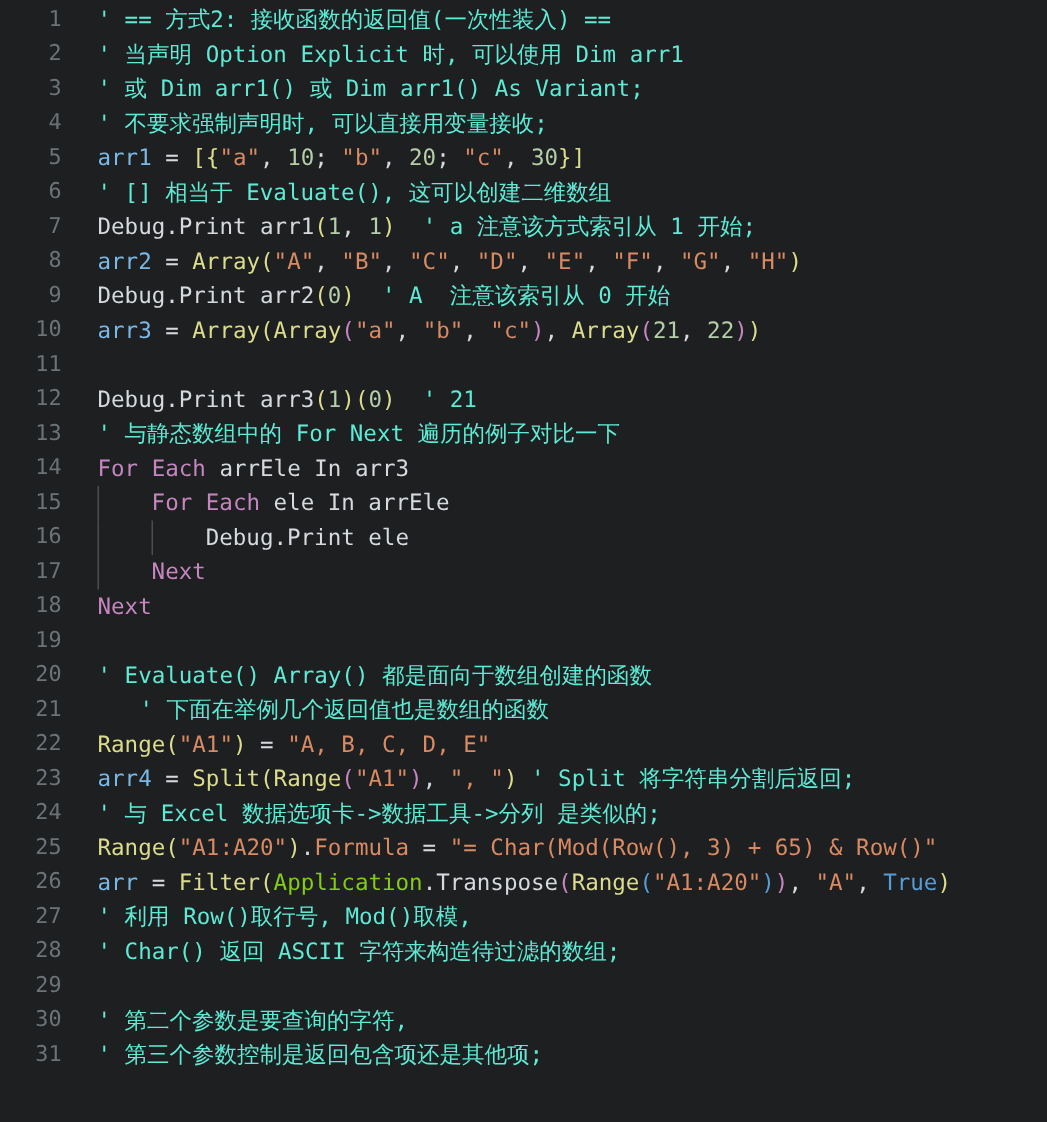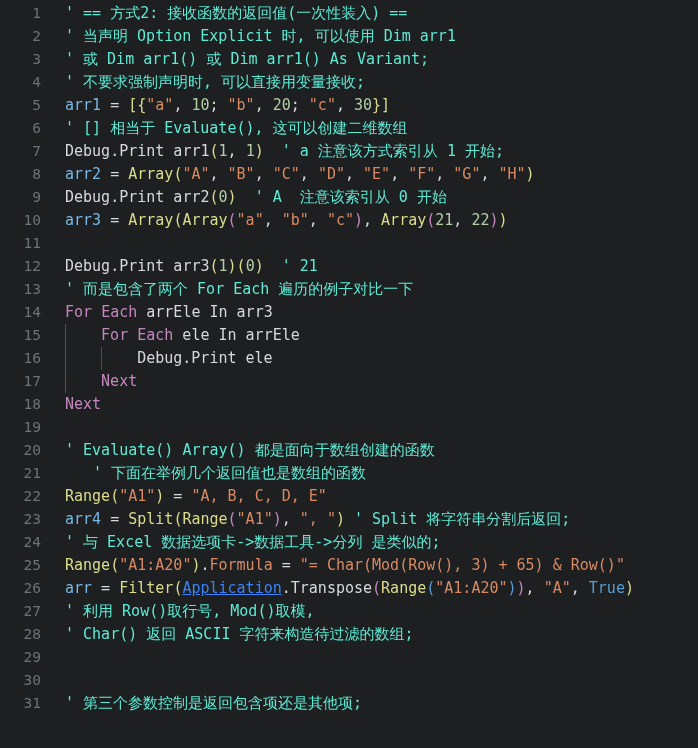--- a/index.html
+++ b/index.html
@@ -57,51 +57,51 @@
     background: #4a4f54;
   }
   
   .c-comment  { color: #5eead4; }
   .c-var      { color: #7ab8e6; }
   .c-plain    { color: #d6d9dd; }
   .c-func     { color: #dcdc8d; }
   .c-string   { color: #d98a63; }
   .c-number   { color: #b4cea8; }
   .c-kw       { color: #c586c0; }
-  .c-type     { color: #3b82f6; text-decoration: underline; }
+  .c-type     { color: #84cc16; }
   .c-bool     { color: #569cd6; }
 </style>
 </head>
 <body>
 
 <div id="editor">
     <div class="code-line"><span class="gutter">1</span><span class="line-content" style="left: 65px;"><span class="c-comment">' == 方式2: 接收函数的返回值(一次性装入) ==</span></span></div>
     <div class="code-line"><span class="gutter">2</span><span class="line-content" style="left: 65px;"><span class="c-comment">' 当声明 Option Explicit 时, 可以使用 Dim arr1</span></span></div>
     <div class="code-line"><span class="gutter">3</span><span class="line-content" style="left: 65px;"><span class="c-comment">' 或 Dim arr1() 或 Dim arr1() As Variant;</span></span></div>
     <div class="code-line"><span class="gutter">4</span><span class="line-content" style="left: 65px; text-align: right;"><span class="c-comment">' 不要求强制声明时, 可以直接用变量接收;</span></span></div>
     <div class="code-line"><span class="gutter">5</span><span class="line-content" style="left: 65px;"><span class="c-var">arr1</span><span class="c-plain"> = </span><span class="c-func">[{</span><span class="c-string">"a"</span><span class="c-plain">, </span><span class="c-number">10</span><span class="c-plain">; </span><span class="c-string">"b"</span><span class="c-plain">, </span><span class="c-number">20</span><span class="c-plain">; </span><span class="c-string">"c"</span><span class="c-plain">, </span><span class="c-number">30</span><span class="c-func">}]</span></span></div>
     <div class="code-line"><span class="gutter">6</span><span class="line-content" style="left: 65px;"><span class="c-comment">' [] 相当于 Evaluate(), 这可以创建二维数组</span></span></div>
     <div class="code-line"><span class="gutter">7</span><span class="line-content" style="left: 65px;"><span class="c-plain">Debug</span><span class="c-plain">.</span><span class="c-plain">Print</span><span class="c-plain"> arr1</span><span class="c-func">(</span><span class="c-number">1</span><span class="c-plain">, </span><span class="c-number">1</span><span class="c-func">)</span><span class="c-plain">  </span><span class="c-comment">' a 注意该方式索引从 1 开始;</span></span></div>
     <div class="code-line"><span class="gutter">8</span><span class="line-content" style="left: 65px;"><span class="c-var">arr2</span><span class="c-plain"> = </span><span class="c-func">Array</span><span class="c-func">(</span><span class="c-string">"A"</span><span class="c-plain">, </span><span class="c-string">"B"</span><span class="c-plain">, </span><span class="c-string">"C"</span><span class="c-plain">, </span><span class="c-string">"D"</span><span class="c-plain">, </span><span class="c-string">"E"</span><span class="c-plain">, </span><span class="c-string">"F"</span><span class="c-plain">, </span><span class="c-string">"G"</span><span class="c-plain">, </span><span class="c-string">"H"</span><span class="c-func">)</span></span></div>
     <div class="code-line"><span class="gutter">9</span><span class="line-content" style="left: 65px;"><span class="c-plain">Debug.Print arr2</span><span class="c-func">(</span><span class="c-number">0</span><span class="c-func">)</span><span class="c-plain">  </span><span class="c-comment">' A  注意该索引从 0 开始</span></span></div>
     <div class="code-line"><span class="gutter">10</span><span class="line-content" style="left: 65px;"><span class="c-var">arr3</span><span class="c-plain"> = </span><span class="c-func">Array</span><span class="c-func">(</span><span class="c-func">Array</span><span class="c-kw">(</span><span class="c-string">"a"</span><span class="c-plain">, </span><span class="c-string">"b"</span><span class="c-plain">, </span><span class="c-string">"c"</span><span class="c-kw">)</span><span class="c-plain">, </span><span class="c-func">Array</span><span class="c-kw">(</span><span class="c-number">21</span><span class="c-plain">, </span><span class="c-number">22</span><span class="c-kw">)</span><span class="c-func">)</span></span></div>
     <div class="code-line"><span class="gutter">11</span></div>
     <div class="code-line"><span class="gutter">12</span><span class="line-content" style="left: 65px;"><span class="c-plain">Debug.Print arr3</span><span class="c-func">(</span><span class="c-number">1</span><span class="c-func">)</span><span class="c-func">(</span><span class="c-number">0</span><span class="c-func">)</span><span class="c-plain">  </span><span class="c-comment">' 21</span></span></div>
-    <div class="code-line"><span class="gutter">13</span><span class="line-content" style="left: 65px;"><span class="c-comment">' 而是包含了两个 For Each 遍历的例子对比一下</span></span></div>
+    <div class="code-line"><span class="gutter">13</span><span class="line-content" style="left: 65px;"><span class="c-comment">' 与静态数组中的 For Next 遍历的例子对比一下</span></span></div>
     <div class="code-line"><span class="gutter">14</span><span class="line-content" style="left: 65px;"><span class="c-kw">For</span><span class="c-plain"> </span><span class="c-kw">Each</span><span class="c-plain"> arrEle </span><span class="c-plain">In</span><span class="c-plain"> arr3</span></span></div>
     <div class="code-line"><span class="gutter">15</span><span class="guide" style="left: 65px;"></span><span class="line-content" style="left: 101.08px;"><span class="c-kw">For</span><span class="c-plain"> </span><span class="c-kw">Each</span><span class="c-plain"> ele </span><span class="c-plain">In</span><span class="c-plain"> arrEle</span></span></div>
     <div class="code-line"><span class="gutter">16</span><span class="guide" style="left: 65px;"></span><span class="guide" style="left: 101.08px;"></span><span class="line-content" style="left: 137.16px;"><span class="c-plain">Debug.Print ele</span></span></div>
     <div class="code-line"><span class="gutter">17</span><span class="guide" style="left: 65px;"></span><span class="line-content" style="left: 101.08px;"><span class="c-kw">Next</span></span></div>
     <div class="code-line"><span class="gutter">18</span><span class="line-content" style="left: 65px;"><span class="c-kw">Next</span></span></div>
     <div class="code-line"><span class="gutter">19</span><span class="line-content" style="left: 65px;">&nbsp;</span></div>
     <div class="code-line"><span class="gutter">20</span><span class="line-content" style="left: 65px;"><span class="c-comment">' Evaluate() Array() 都是面向于数组创建的函数</span></span></div>
     <div class="code-line"><span class="gutter">21</span><span class="line-content" style="left: 65px; margin-left: 28px;"><span class="c-comment">' 下面在举例几个返回值也是数组的函数</span></span></div>
     <div class="code-line"><span class="gutter">22</span><span class="line-content" style="left: 65px;"><span class="c-func">Range</span><span class="c-func">(</span><span class="c-string">"A1"</span><span class="c-func">)</span><span class="c-plain"> = </span><span class="c-string">"A, B, C, D, E"</span></span></div>
     <div class="code-line"><span class="gutter">23</span><span class="line-content" style="left: 65px;"><span class="c-var">arr4</span><span class="c-plain"> = </span><span class="c-func">Split</span><span class="c-func">(</span><span class="c-func">Range</span><span class="c-kw">(</span><span class="c-string">"A1"</span><span class="c-kw">)</span><span class="c-plain">, </span><span class="c-string">", "</span><span class="c-func">)</span><span class="c-plain"> </span><span class="c-comment">' Split 将字符串分割后返回;</span></span></div>
     <div class="code-line"><span class="gutter">24</span><span class="line-content" style="left: 65px;"><span class="c-comment">' 与 Excel 数据选项卡-&gt;数据工具-&gt;分列 是类似的;</span></span></div>
     <div class="code-line"><span class="gutter">25</span><span class="line-content" style="left: 65px;"><span class="c-func">Range</span><span class="c-func">(</span><span class="c-string">"A1:A20"</span><span class="c-func">)</span><span class="c-plain">.</span><span class="c-string">Formula</span><span class="c-plain"> = </span><span class="c-string">"= Char(Mod(Row(), 3) + 65) &amp; Row()"</span></span></div>
     <div class="code-line"><span class="gutter">26</span><span class="line-content" style="left: 65px;"><span class="c-var">arr</span><span class="c-plain"> = </span><span class="c-func">Filter</span><span class="c-func">(</span><span class="c-type">Application</span><span class="c-plain">.</span><span class="c-plain">Transpose</span><span class="c-kw">(</span><span class="c-func">Range</span><span class="c-bool">(</span><span class="c-string">"A1:A20"</span><span class="c-bool">)</span><span class="c-kw">)</span><span class="c-plain">, </span><span class="c-string">"A"</span><span class="c-plain">, </span><span class="c-bool">True</span><span class="c-func">)</span></span></div>
     <div class="code-line"><span class="gutter">27</span><span class="line-content" style="left: 65px;"><span class="c-comment">' 利用 Row()取行号, Mod()取模,</span></span></div>
     <div class="code-line"><span class="gutter">28</span><span class="line-content" style="left: 65px;"><span class="c-comment">' Char() 返回 ASCII 字符来构造待过滤的数组;</span></span></div>
     <div class="code-line"><span class="gutter">29</span></div>
-    <div class="code-line"><span class="gutter">30</span></div>
+    <div class="code-line"><span class="gutter">30</span><span class="line-content" style="left: 65px;"><span class="c-comment">' 第二个参数是要查询的字符,</span></span></div>
     <div class="code-line"><span class="gutter">31</span><span class="line-content" style="left: 65px;"><span class="c-comment">' 第三个参数控制是返回包含项还是其他项;</span></span></div>
   </div>
 
 </body></html>

